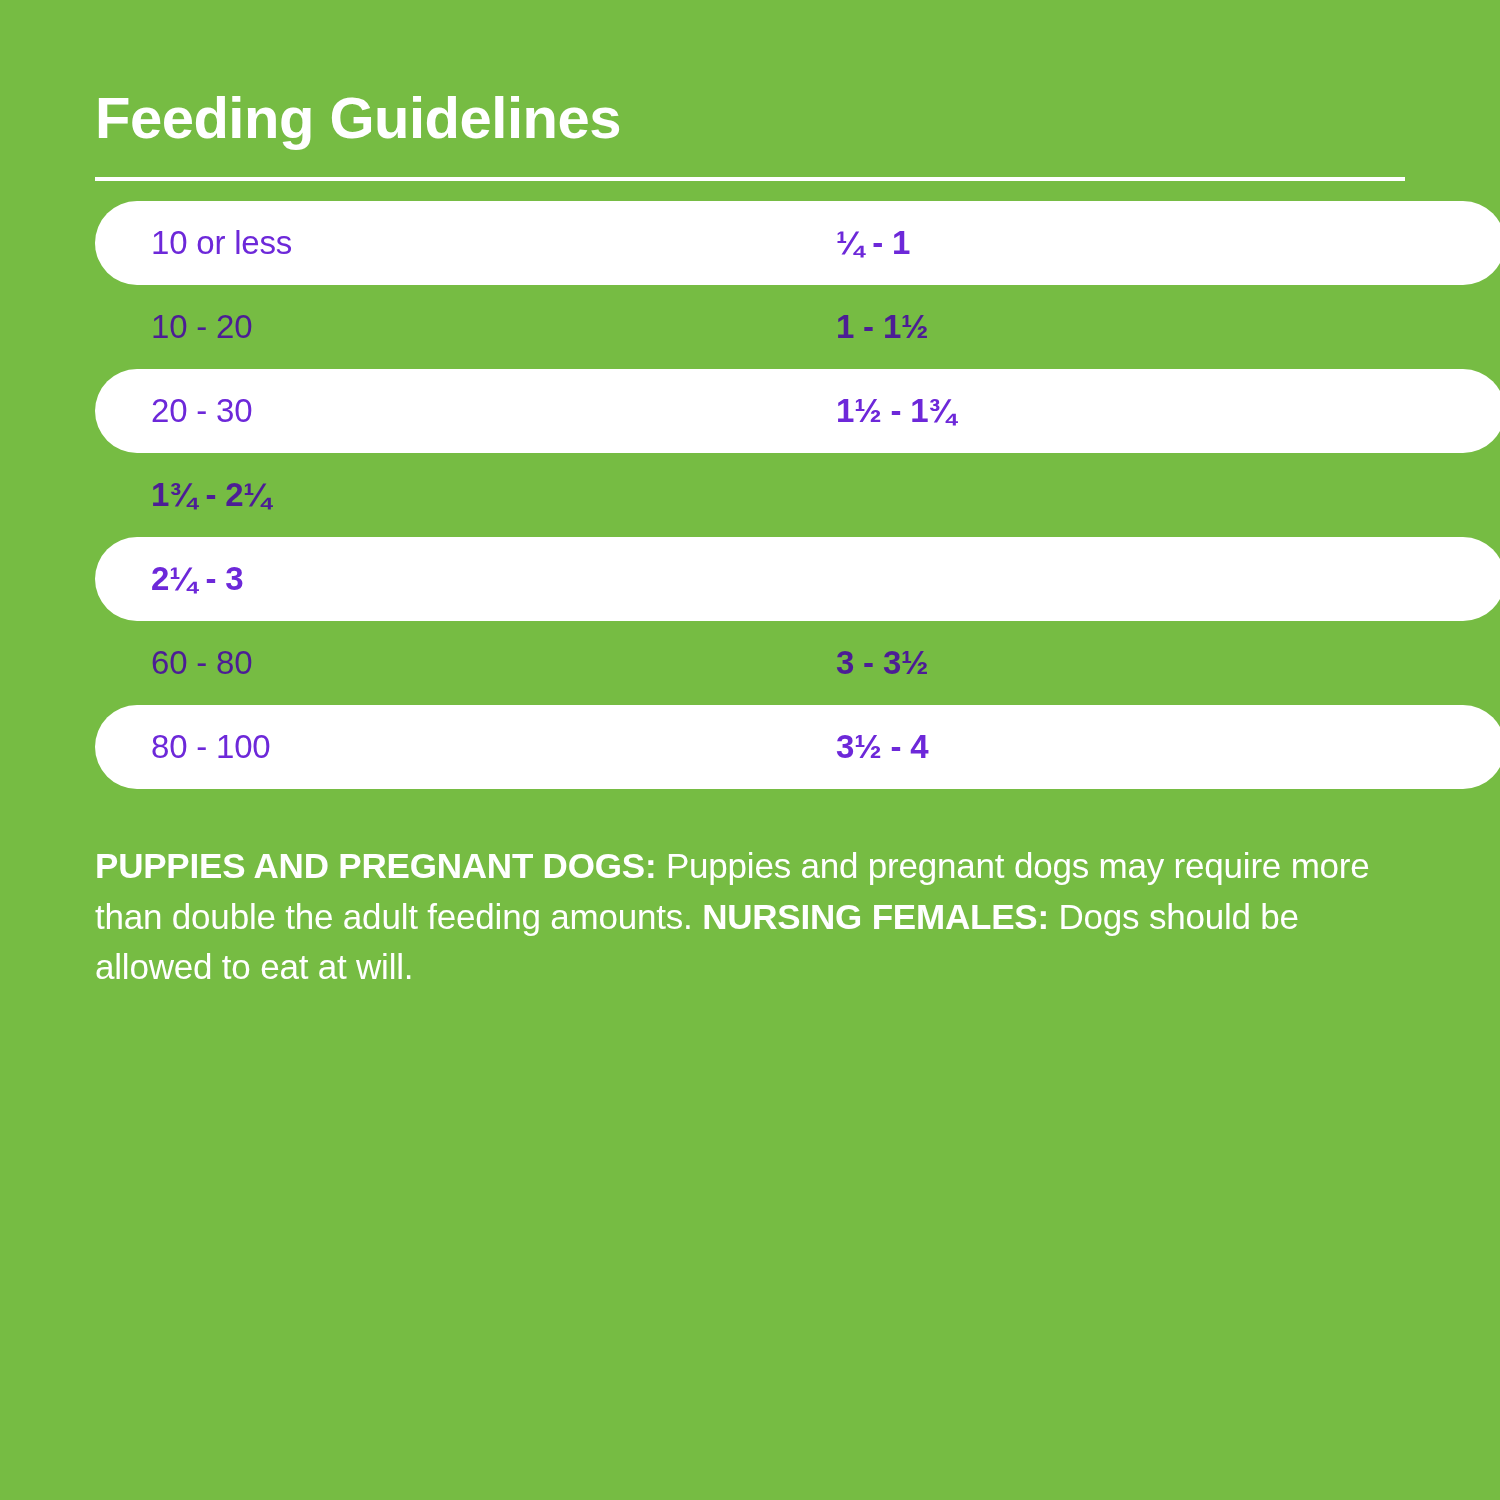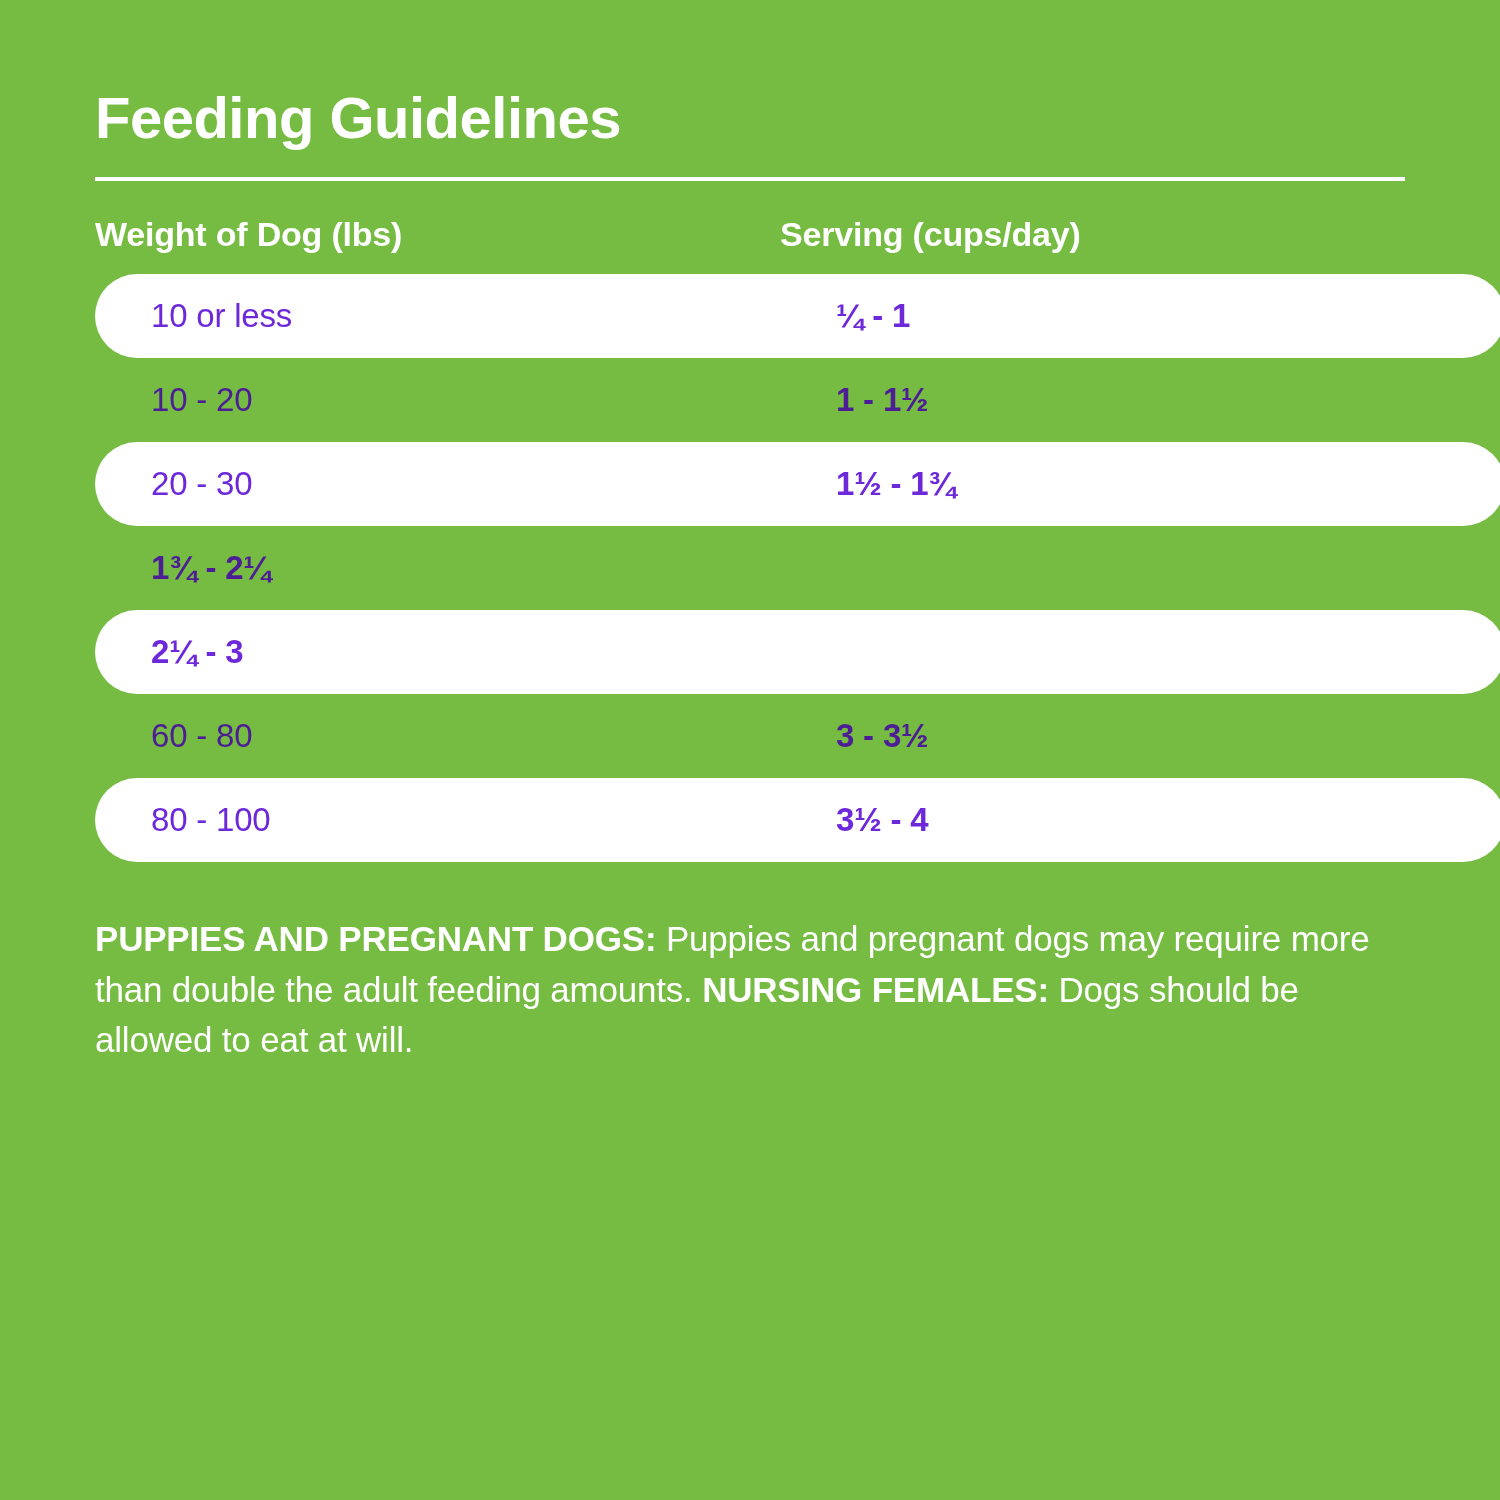--- a/index.html
+++ b/index.html
@@ -106,24 +106,20 @@
   }
 </style>
 </head>
 <body>
 
 <div class="page">
 
   <h1 class="title">Feeding Guidelines</h1>
   <div class="title-rule"></div>
 
-  <div class="col-headers">
-    <div class="ch-weight">Weight of Dog (lbs)</div>
-    <div class="ch-serving">Serving (cups/day)</div>
-  </div>
 
   <div class="table">
 
     <div class="row odd">
       <div class="cell weight">10 or less</div>
       <div class="cell serving">¼ - 1</div>
     </div>
 
     <div class="row even">
       <div class="cell weight">10 - 20</div>

